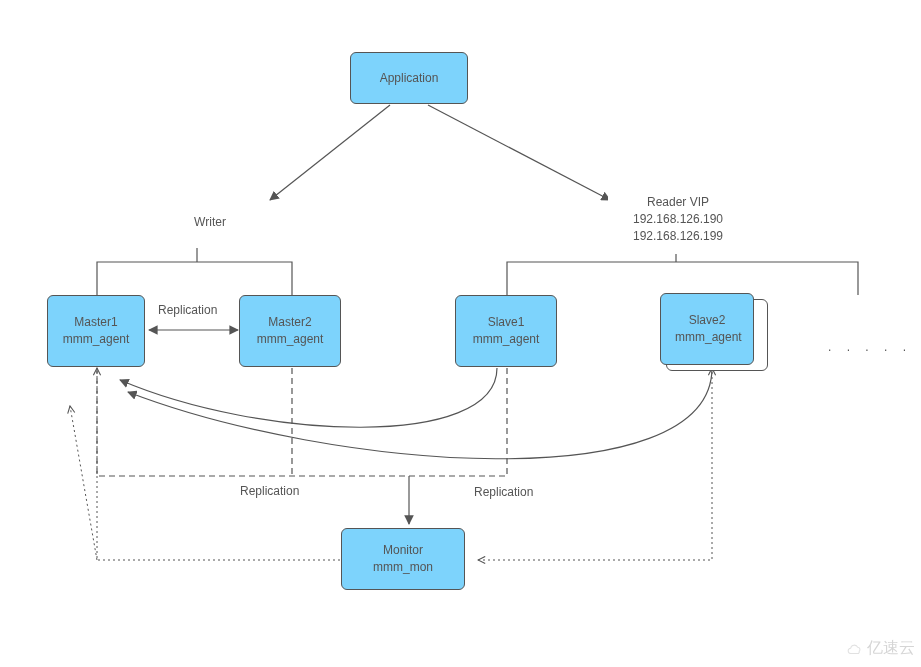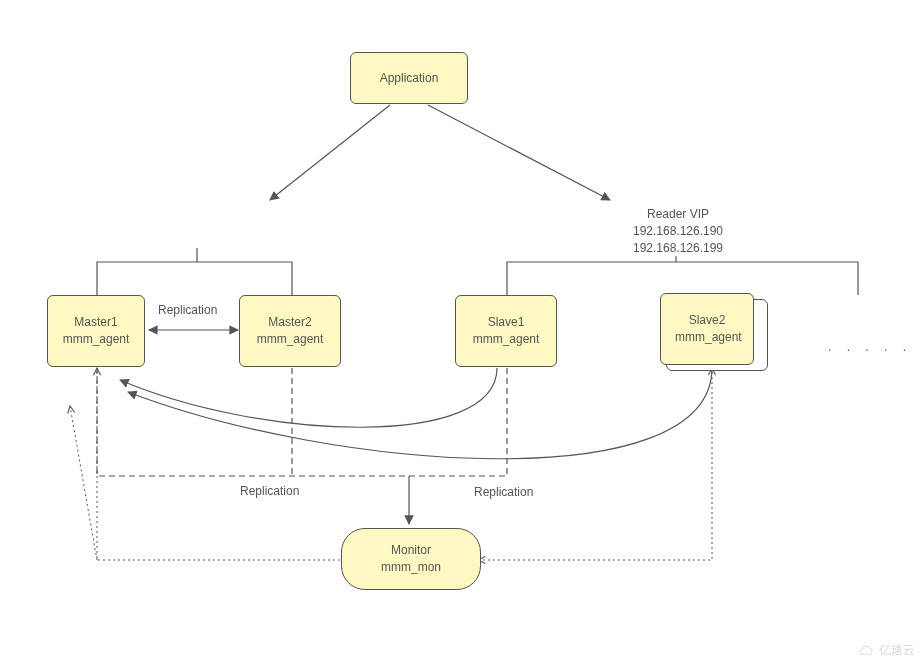--- a/index.html
+++ b/index.html
@@ -9,21 +9,21 @@
       font-family: "Segoe UI", "Microsoft YaHei", Arial, sans-serif;
       font-size: 12px;
       color: #555;
       background: #fff;
       position: relative;
     }
     .box {
       position: absolute;
       border: 1px solid #555;
       border-radius: 6px;
-      background: #fef9c3;
+      background: #7dd3fc;
       text-align: center;
       display: flex;
       flex-direction: column;
       justify-content: center;
       padding: 6px 14px;
       line-height: 1.4;
     }
     .label {
       position: absolute;
       text-align: center;
@@ -31,21 +31,21 @@
       background: #fff;
     }
     .watermark {
       position: absolute;
       bottom: 8px;
       right: 6px;
       display: flex;
       align-items: center;
       gap: 4px;
       opacity: 0.35;
-      font-size: 12px;
+      font-size: 16px;
       color: #888;
     }
     .watermark-icon { width: 18px; height: 18px; }
     svg {
       position: absolute;
       top: 0;
       left: 0;
       width: 921px;
       height: 667px;
       pointer-events: none;
@@ -96,23 +96,24 @@
   <path d="M 97 560 L 70 406" fill="none" stroke="#555" stroke-width="1" stroke-dasharray="2 3" marker-end="url(#arrowOpen)"></path>
 
   <path d="M 478 560 L 712 560 L 712 368" fill="none" stroke="#555" stroke-width="1" stroke-dasharray="2 3" marker-start="url(#arrowOpen)" marker-end="url(#arrowOpen)"></path>
 </svg>
 
 <div class="box" style="left:350px; top:52px; width:118px; height:52px;">
   <span>Application</span>
 </div>
 
 <div class="label" style="left:130px; top:214px; width:160px;">
+  <div>Writer</div>
 </div>
 
-<div class="label" style="left:608px; top:206px; width:140px;">
+<div class="label" style="left:608px; top:194px; width:140px;">
   <div>Reader VIP</div>
   <div>192.168.126.190</div>
   <div>192.168.126.199</div>
 </div>
 
 <div class="box" style="left:47px; top:295px; width:98px; height:72px;">
   <span>Master1</span>
   <span>mmm_agent</span>
 </div>
 
@@ -133,21 +134,21 @@
 <div class="box" style="left:660px; top:293px; width:94px; height:72px;">
   <span>Slave2</span>
   <span>mmm_agent</span>
 </div>
 
 <div class="dots" style="left:828px; top:340px;">. . . . .</div>
 
 <div class="label" style="left:240px; top:483px;">Replication</div>
 <div class="label" style="left:474px; top:484px;">Replication</div>
 
-<div class="box" style="left:341px; top:528px; width:140px; height:62px;border-radius:24px;">
+<div class="box" style="left:341px; top:528px; width:124px; height:62px;">
   <span>Monitor</span>
   <span>mmm_mon</span>
 </div>
 
 <div class="watermark">
   <svg class="watermark-icon" viewBox="0 0 24 24" style="position:static;">
     <path d="M19 15a3 3 0 0 0-2-5.2A5 5 0 0 0 7.5 11 3.5 3.5 0 0 0 8 18h10a3 3 0 0 0 1-3z" fill="none" stroke="#aaa" stroke-width="1.4"></path>
   </svg>
   <span>亿速云</span>
 </div>

